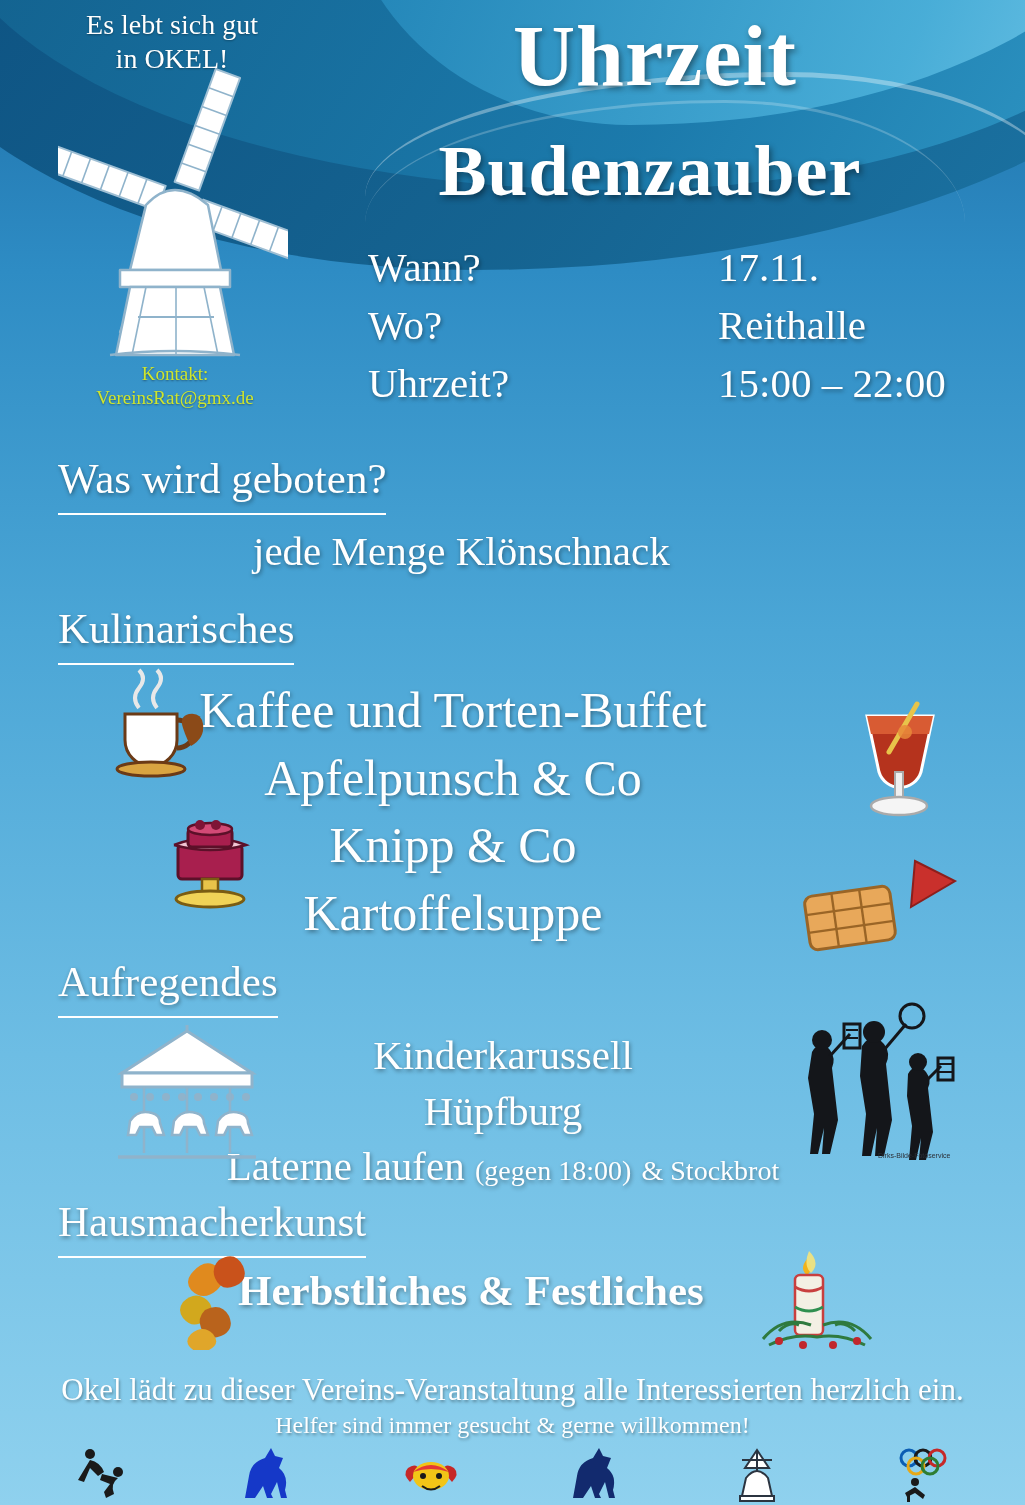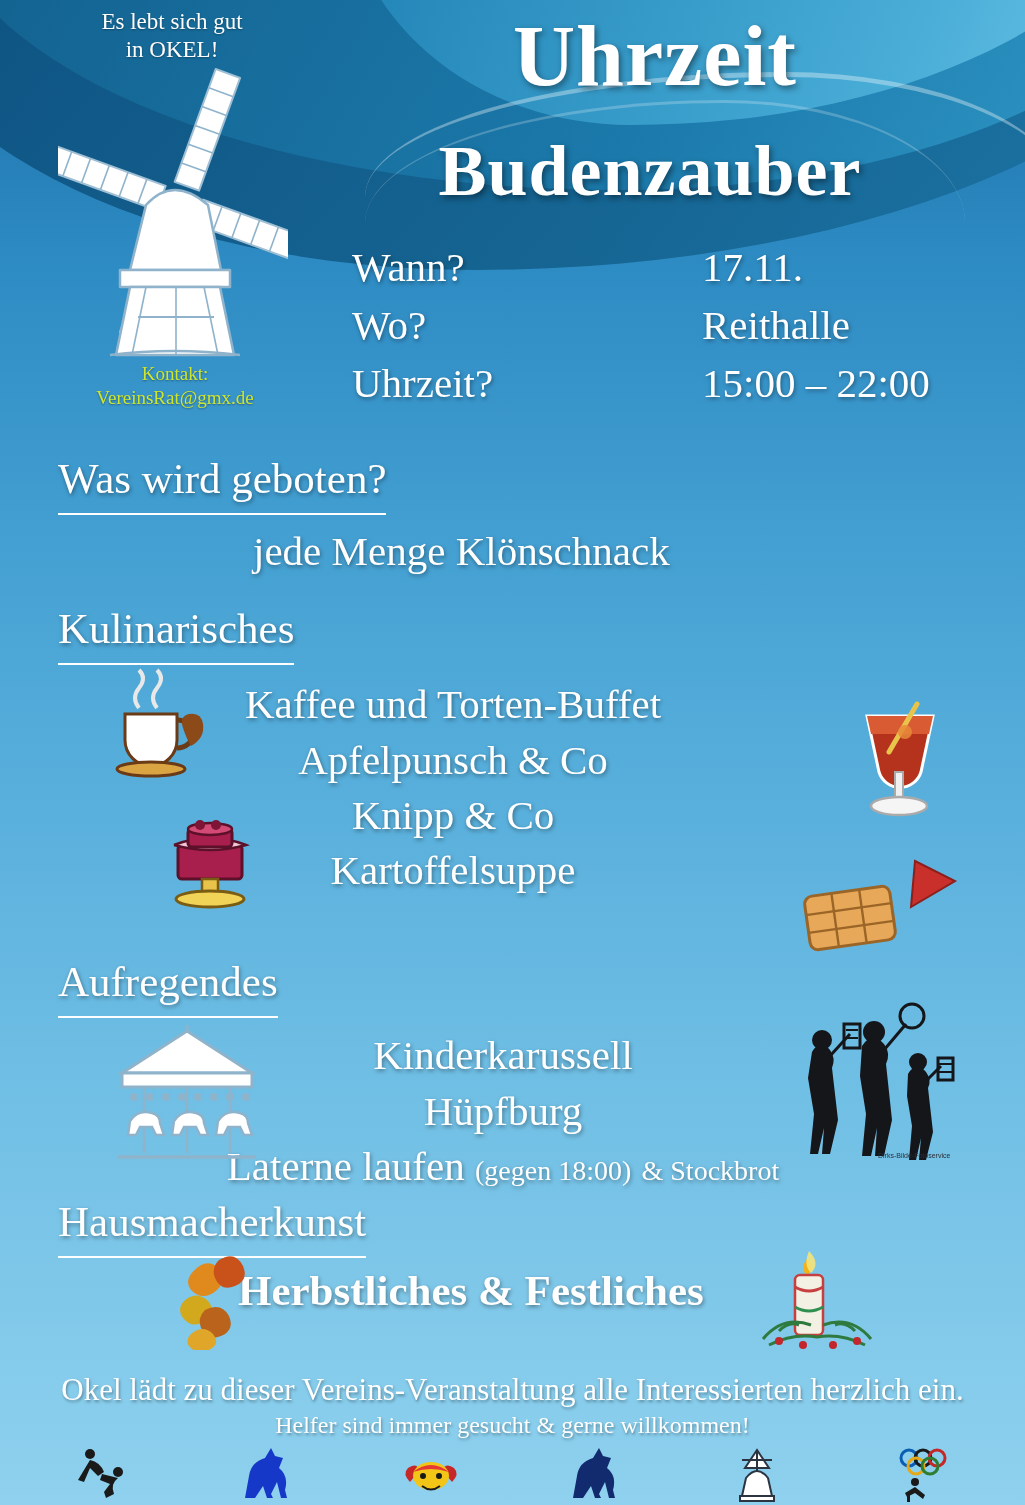--- a/index.html
+++ b/index.html
@@ -72,21 +72,21 @@
   .content { position: relative; z-index: 5; }
 
   
   .tagline {
     position: absolute;
     top: 8px;
     left: 52px;
     width: 240px;
     text-align: center;
     color: #ffffff;
-    font-size: 23px;
+    font-size: 28px;
     line-height: 1.22;
     font-family: "Liberation Serif", serif;
     text-shadow: 0 1px 2px rgba(0,0,0,.35);
   }
   .windmill {
     position: absolute;
     top: 55px;
     left: 58px;
     width: 230px;
     height: 310px;
@@ -122,21 +122,21 @@
     text-align: center;
     color: #ffffff;
     font-size: 72px;
     font-weight: bold;
     letter-spacing: 1px;
     text-shadow: 2px 3px 6px rgba(0,0,0,.45);
   }
   .facts {
     position: absolute;
     top: 238px;
-    left: 352px;
+    left: 368px;
     width: 620px;
     color: #ffffff;
     font-size: 41px;
     line-height: 1.42;
     text-shadow: 1px 2px 4px rgba(0,0,0,.4);
   }
   .facts-row { display: flex; }
   .facts-q { width: 322px; }
   .facts-a { flex: 1; margin-left: 28px; }
 
@@ -160,21 +160,21 @@
     margin-top: 12px;
     padding-left: 195px;
   }
 
   #block-food { top: 605px; left: 58px; width: 920px; }
   .food-list {
     margin-top: 12px;
     text-align: center;
     width: 790px;
     color: #ffffff;
-    font-size: 41px;
+    font-size: 50px;
     line-height: 1.35;
     text-shadow: 1px 2px 4px rgba(0,0,0,.4);
   }
 
   #block-fun { top: 958px; left: 58px; width: 920px; }
   .fun-list {
     margin-top: 10px;
     text-align: center;
     width: 890px;
     color: #ffffff;

